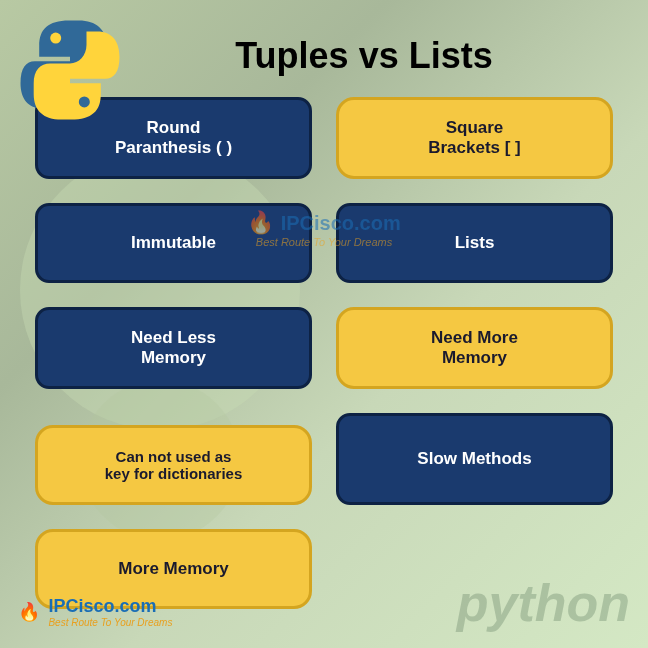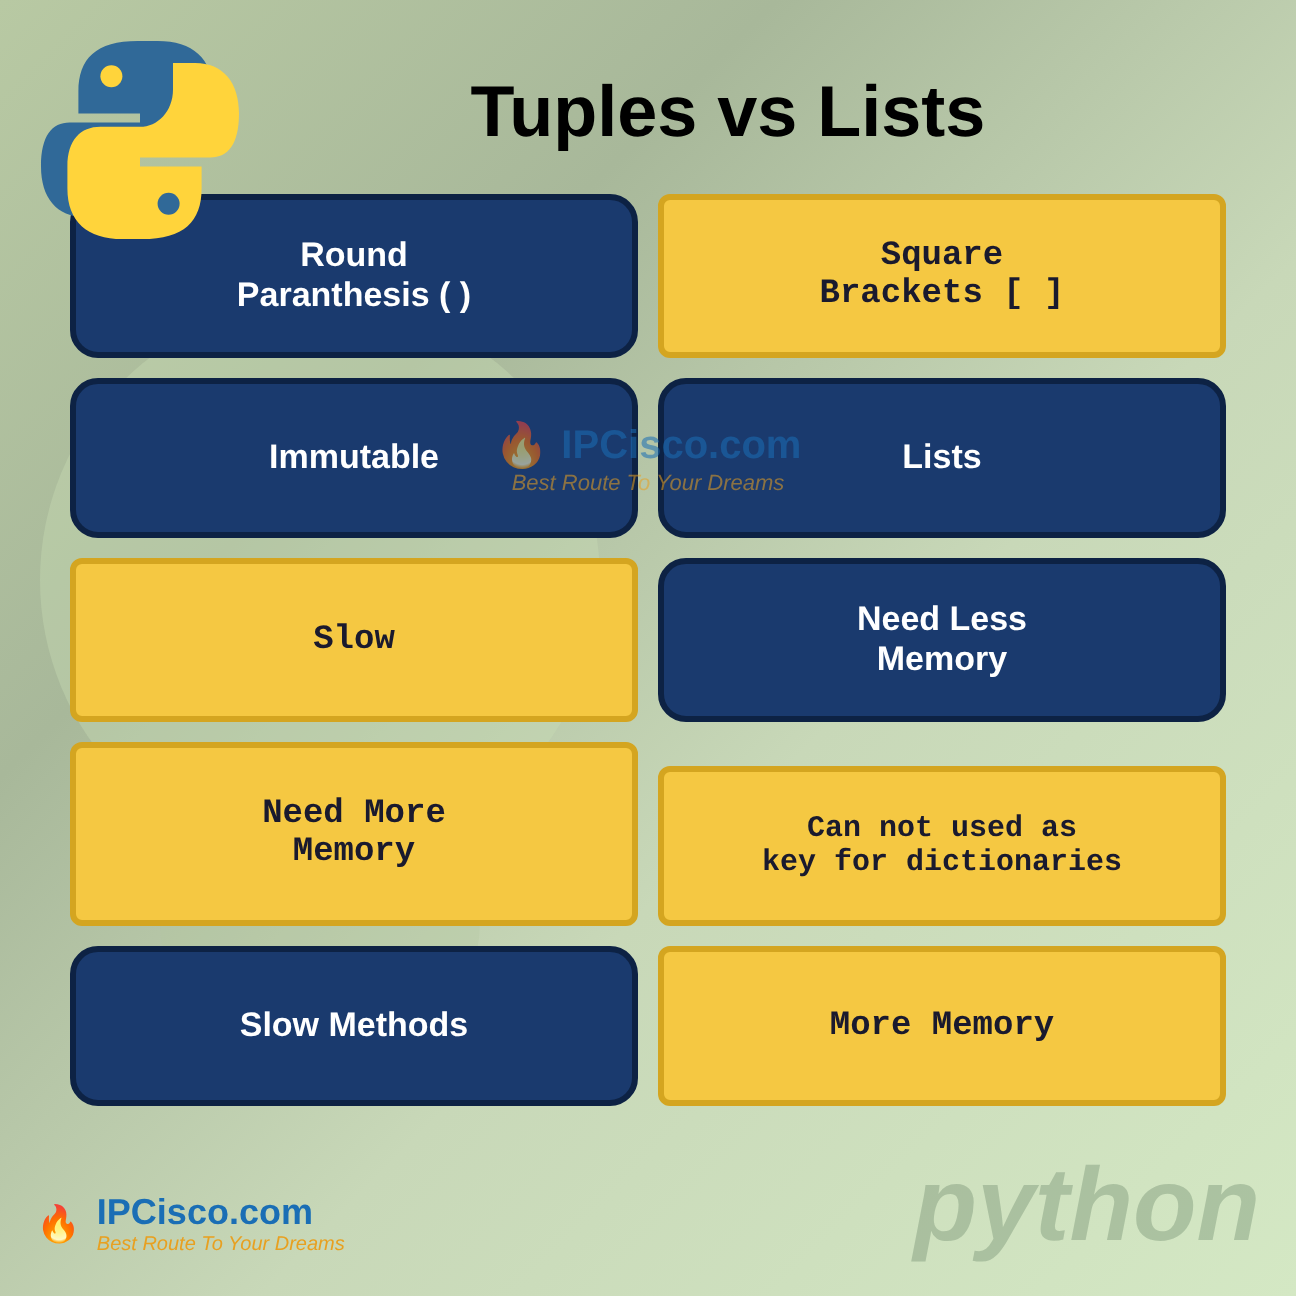--- a/index.html
+++ b/index.html
@@ -56,21 +56,21 @@
       font-weight: bold;
       color: #000000;
       padding-top: 20px;
       padding-bottom: 15px;
       margin-left: 80px;
     }
 
     .content-grid {
       display: grid;
       grid-template-columns: 1fr 1fr;
-      gap: 10px;
+      gap: 24px;
       padding: 0 20px;
       margin-top: 5px;
     }
 
     .tuple-card {
       background: #1a3a6e;
       border-radius: 14px;
       border: 3px solid #0d2244;
       color: white;
       font-size: 17px;
@@ -78,32 +78,31 @@
       text-align: center;
       padding: 18px 12px;
       display: flex;
       align-items: center;
       justify-content: center;
       min-height: 80px;
     }
 
     .list-card {
       background: #f5c842;
-      border-radius: 6px;
+      border-radius: 18px;
       border: 3px solid #d4a520;
       color: #1a1a2e;
       font-size: 17px;
       font-weight: bold;
       text-align: center;
       padding: 18px 12px;
       display: flex;
       align-items: center;
       justify-content: center;
       min-height: 80px;
-      font-family: Liberation Mono, monospace;
     }
 
     
     .watermark {
       position: absolute;
       top: 210px;
       left: 50%;
       transform: translateX(-50%);
       text-align: center;
       z-index: 2;
@@ -200,21 +199,20 @@
   <div class="title">Tuples  vs  Lists</div>
 
   <div class="content-grid">
 
     <div class="tuple-card">Round<br>Paranthesis ( )</div>
     <div class="list-card">Square<br>Brackets [ ]</div>
 
     <div class="tuple-card">Immutable</div>
 
     <div class="tuple-card">Lists</div>
-    <div class="list-card">Slow</div>
 
     <div class="tuple-card">Need Less<br>Memory</div>
     <div class="list-card">Need More<br>Memory</div>
 
     <div class="list-card" style="font-size:15px;margin-top:12px;">Can not used as<br>key for dictionaries</div>
 
     <div class="tuple-card">Slow Methods</div>
     <div class="list-card">More Memory</div>
 
   </div>

